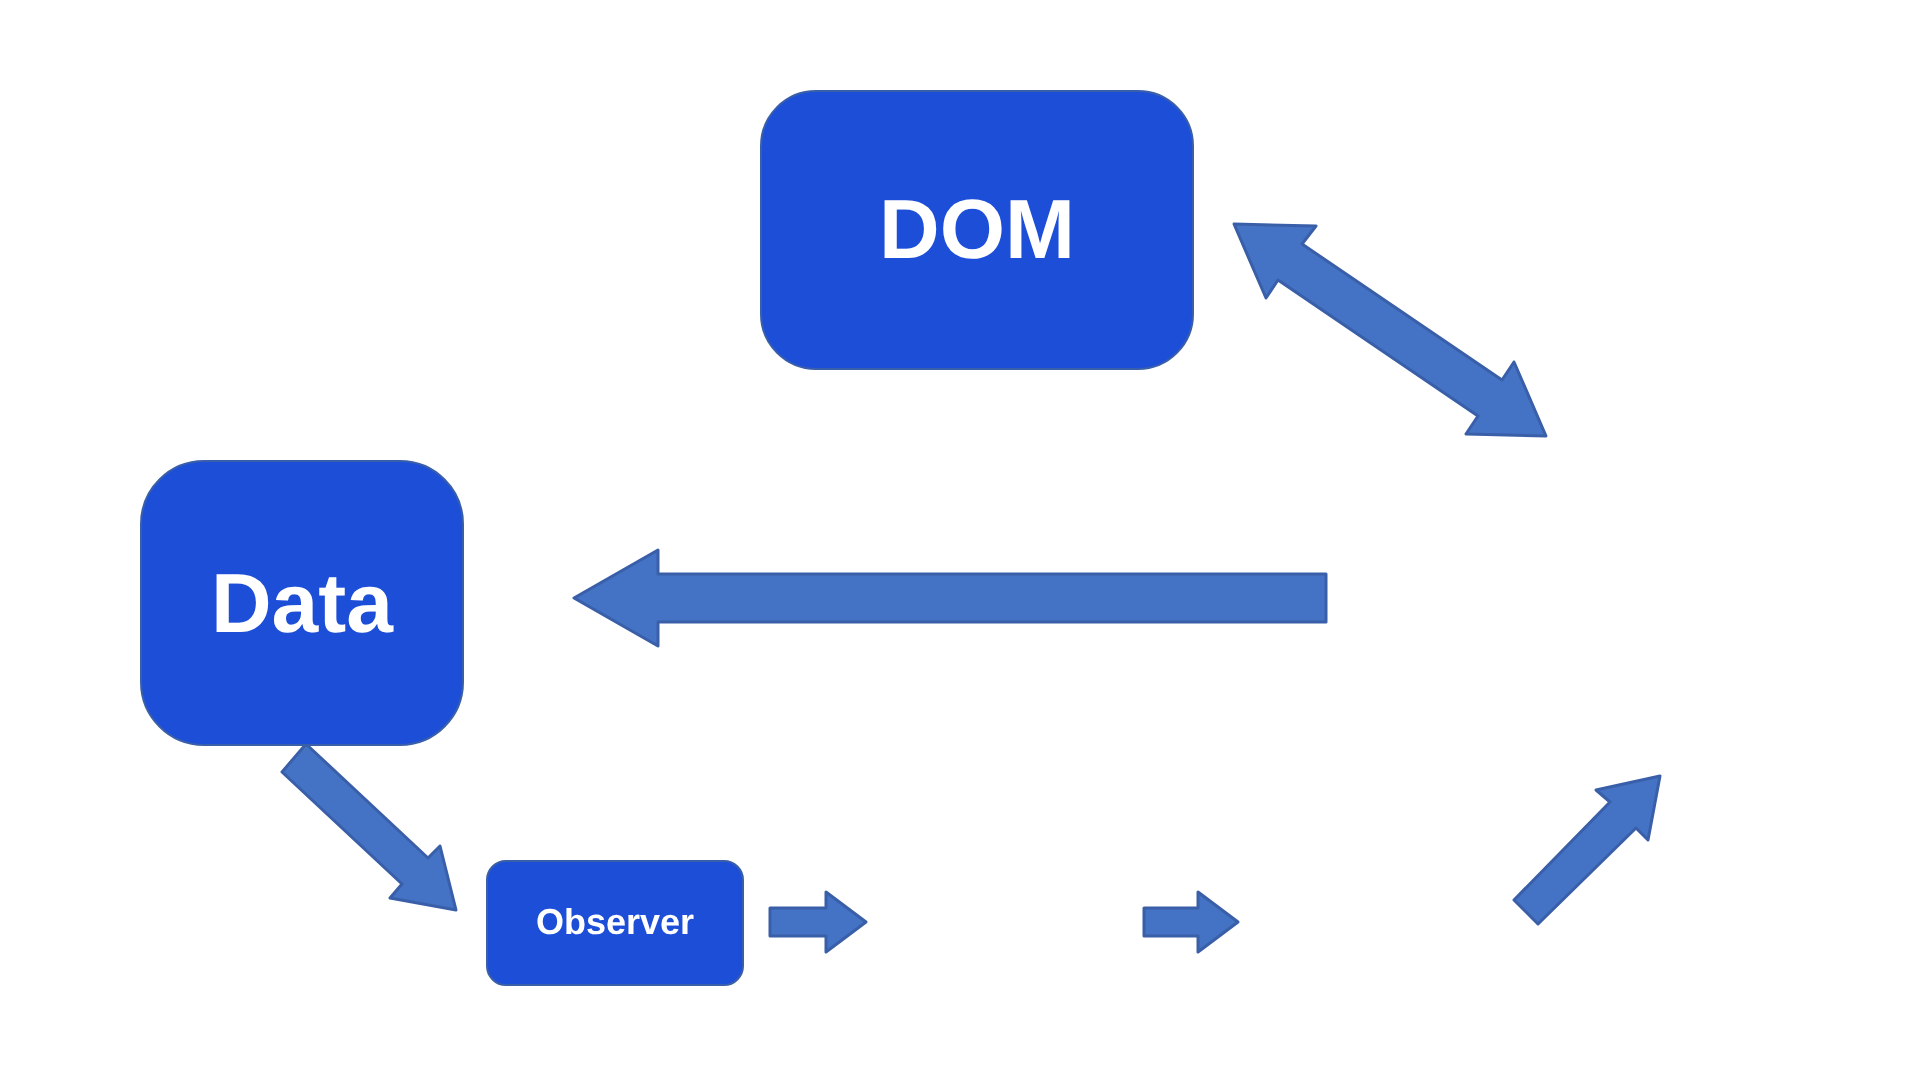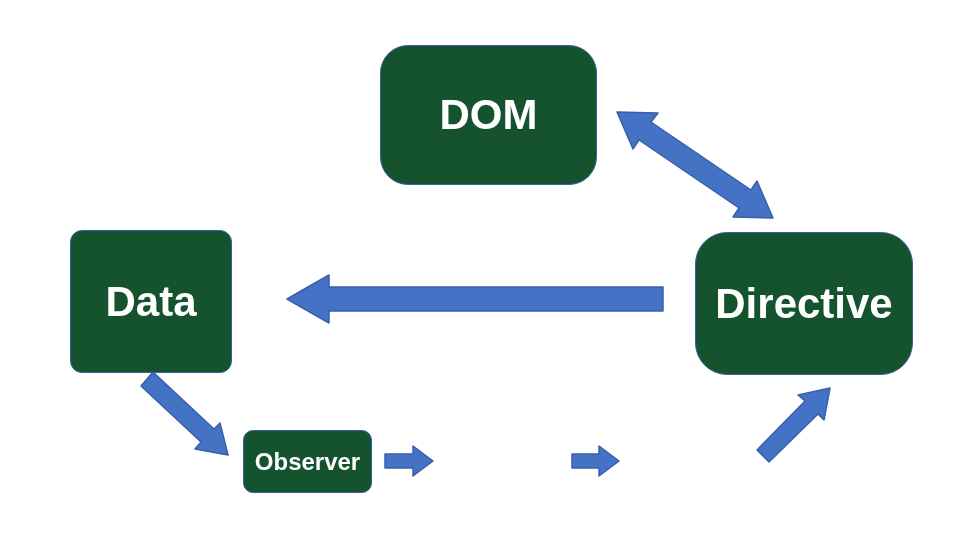--- a/index.html
+++ b/index.html
@@ -26,38 +26,38 @@
     fill: #4472C4;
     stroke: #3A5FA9;
     stroke-width: 1.5;
     stroke-linejoin: round;
   }
   .node {
     position: absolute;
     display: flex;
     align-items: center;
     justify-content: center;
-    background: #14532d;
+    background: #1d4ed8;
     border: 1.5px solid #3A5FA9;
     color: #ffffff;
     box-sizing: border-box;
     text-align: center;
   }
   .node-large {
     font-size: 42px;
     font-weight: 600;
     border-radius: 28px;
   }
   .node-small {
-    font-size: 24px;
+    font-size: 18px;
     font-weight: 700;
     border-radius: 10px;
   }
   .node-dom       { left: 380px; top: 45px;  width: 217px; height: 140px; }
-  .node-data      { left: 70px;  top: 230px; width: 162px; height: 143px; border-radius: 12px; }
+  .node-data      { left: 70px;  top: 230px; width: 162px; height: 143px; border-radius: 32px; }
   .node-directive { left: 695px; top: 232px; width: 218px; height: 143px; border-radius: 32px; }
   .node-observer  { left: 243px; top: 430px; width: 129px; height: 63px; }
   .node-dep       { left: 440px; top: 430px; width: 123px; height: 63px; }
   .node-watcher   { left: 627px; top: 430px; width: 123px; height: 63px; }
 </style>
 </head>
 <body>
 
 <div class="canvas">
 
@@ -77,23 +77,20 @@
   </svg>
 
   <div class="node node-large node-dom">
     <span>DOM</span>
   </div>
 
   <div class="node node-large node-data">
     <span>Data</span>
   </div>
 
-  <div class="node node-large node-directive">
-    <span>Directive</span>
-  </div>
 
   <div class="node node-small node-observer">
     <span>Observer</span>
   </div>
 
 
 
 </div>
 
 </body></html>

